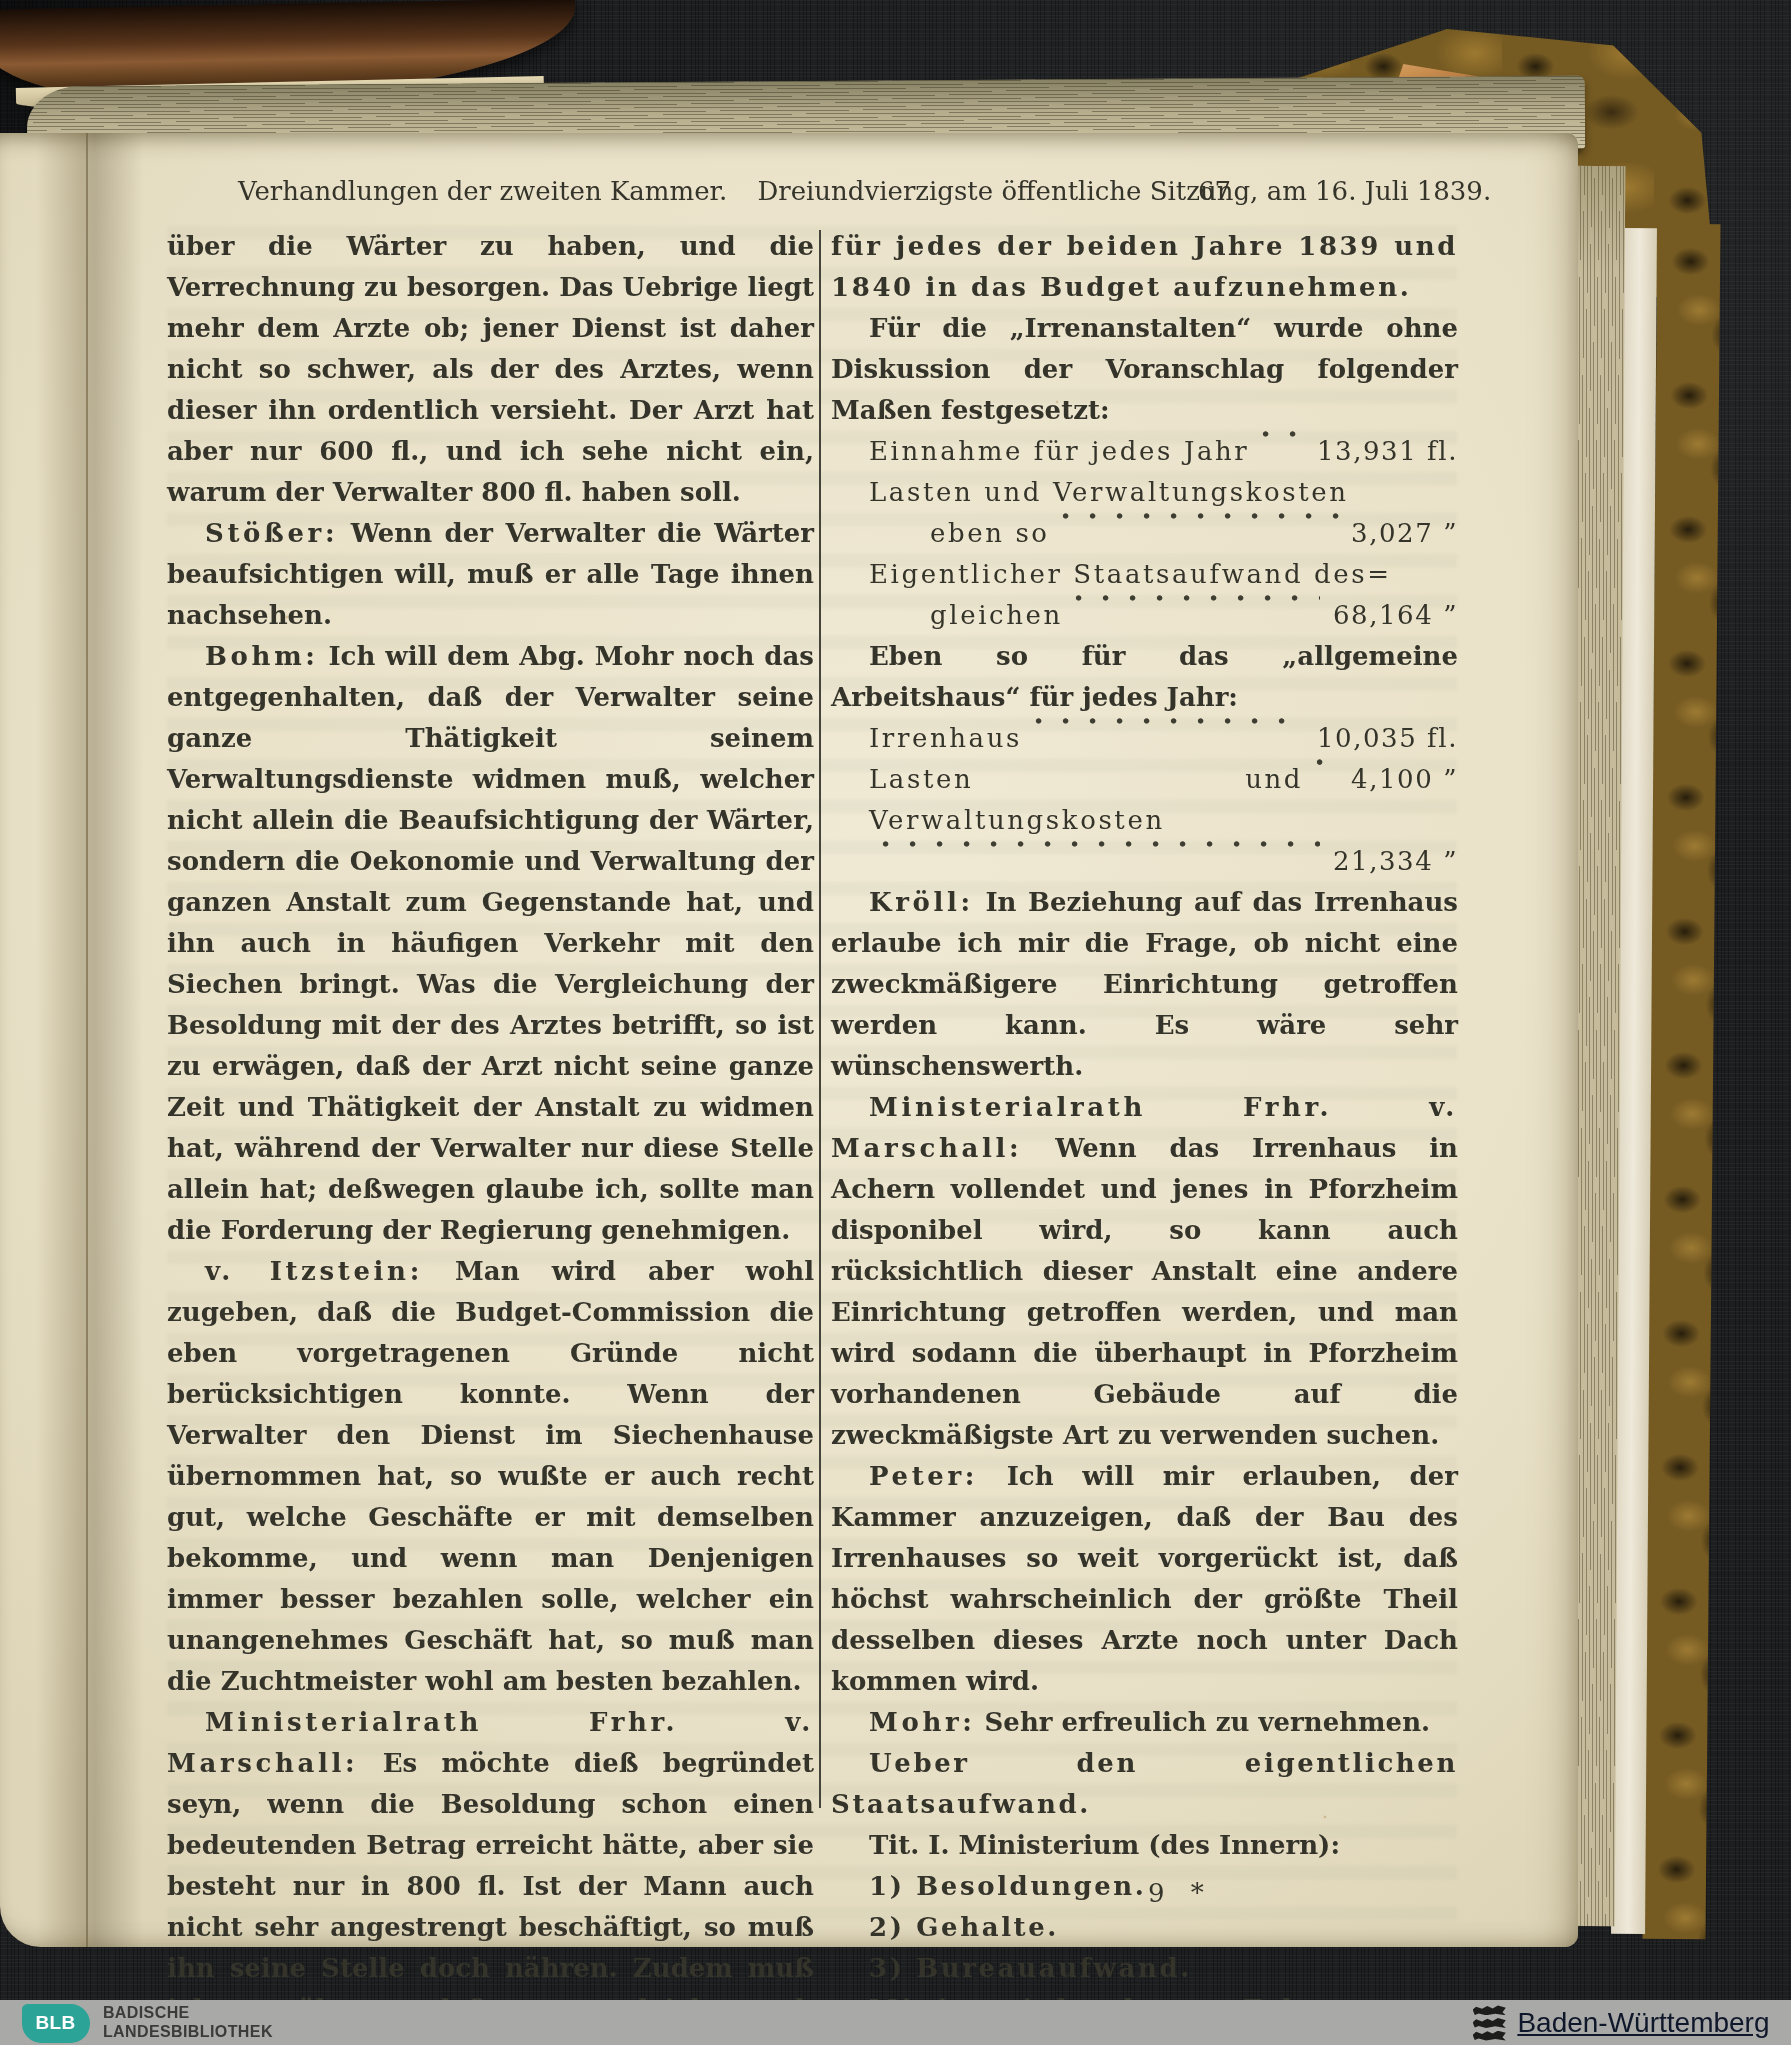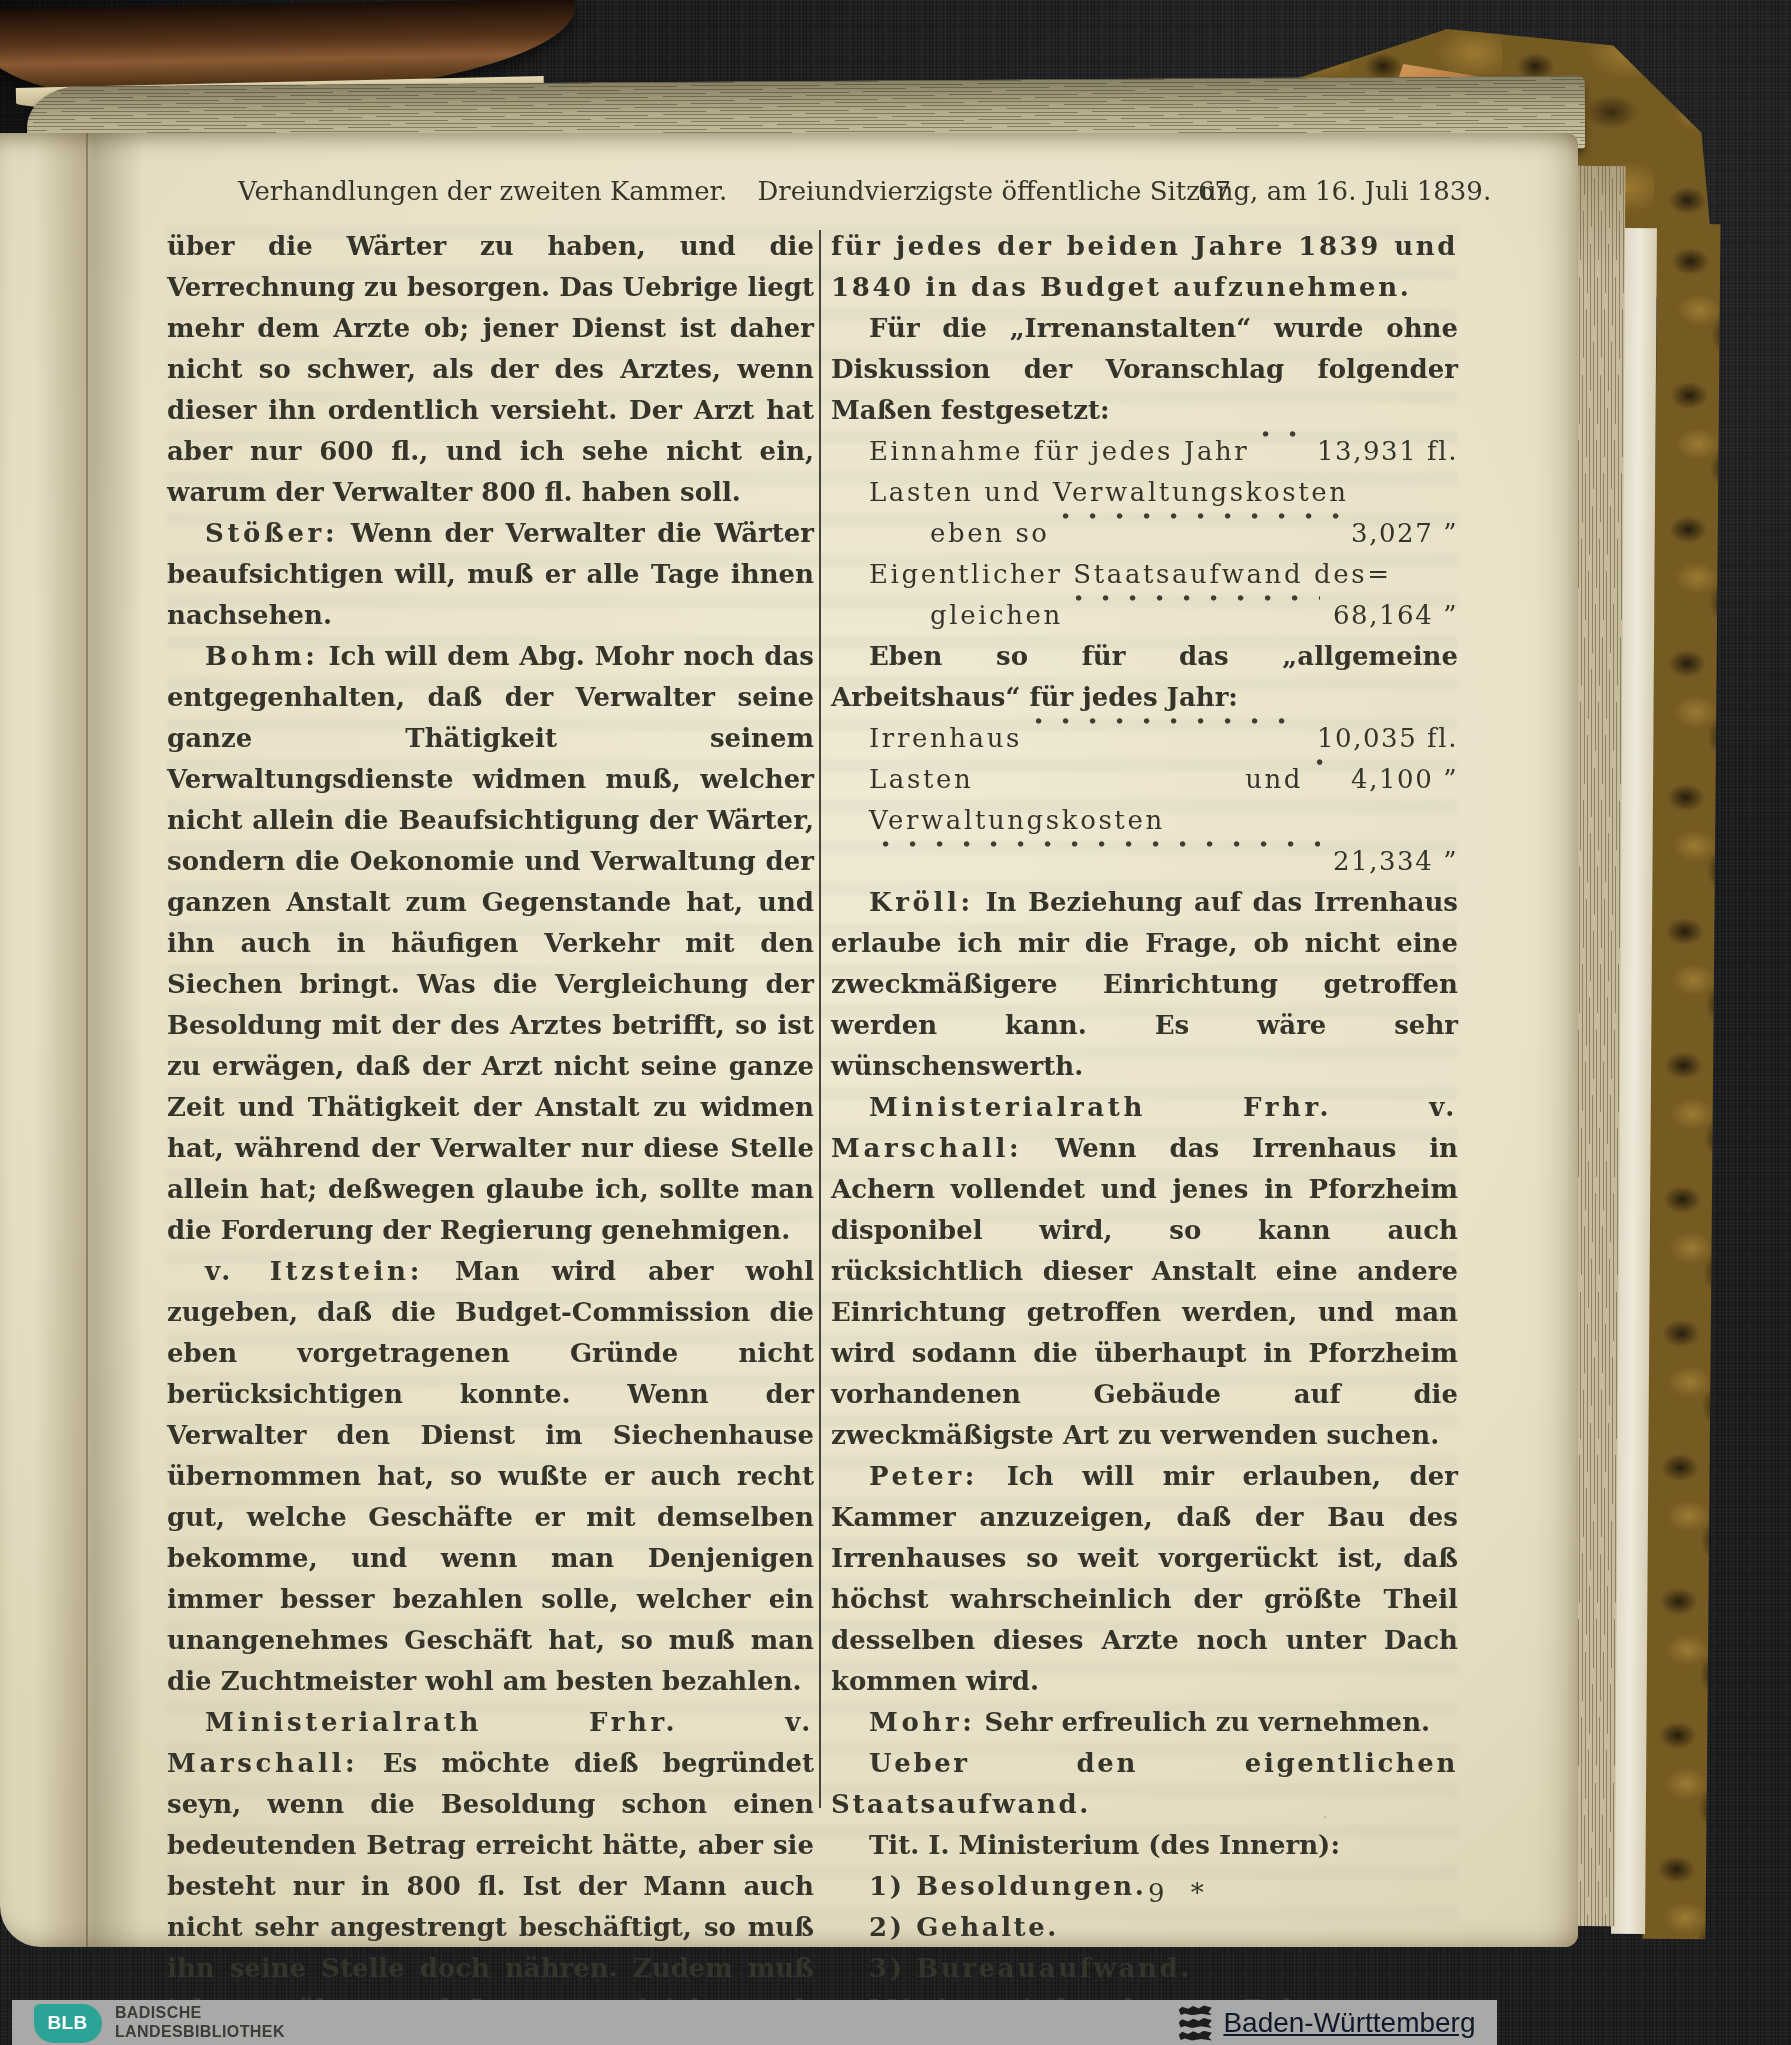--- a/index.html
+++ b/index.html
@@ -125,21 +125,21 @@
     flex:1 1 auto;min-width:23px;height:6.3px;margin:0 12.5px;
     background-image:radial-gradient(circle at 3.6px 3.1px, #3f3e33 2.3px, transparent 3.2px);
     background-size:27px 6.3px;background-repeat:repeat-x;background-position:left bottom;
     margin-bottom:9.9px;
   }
   .brow.nolead .leader{background-image:none;min-width:0;margin:0;}
   .brow .amt{white-space:nowrap;}
   .signature{position:absolute;left:1148px;top:1745px;font-size:26px;letter-spacing:9px;}
   
   .footer{
-    position:absolute;left:12px;bottom:0;width:1485px;height:46px;background:#a9a9a7;
+    position:absolute;left:0;bottom:0;width:1791px;height:46px;background:#a9a9a7;
     display:flex;align-items:center;justify-content:space-between;
     padding:0 21.5px;box-sizing:border-box;
     font-family:"Liberation Sans", sans-serif;
   }
   .blb-wrap{display:flex;align-items:center;gap:13.4px;}
   .blb-logo{
     width:68px;height:39px;background:#2ba396;color:#ffffff;
     border-radius:5.4px 19.7px 19.7px 19.7px;
     display:flex;align-items:center;justify-content:center;
     font-weight:bold;font-size:19px;letter-spacing:0.4px;

